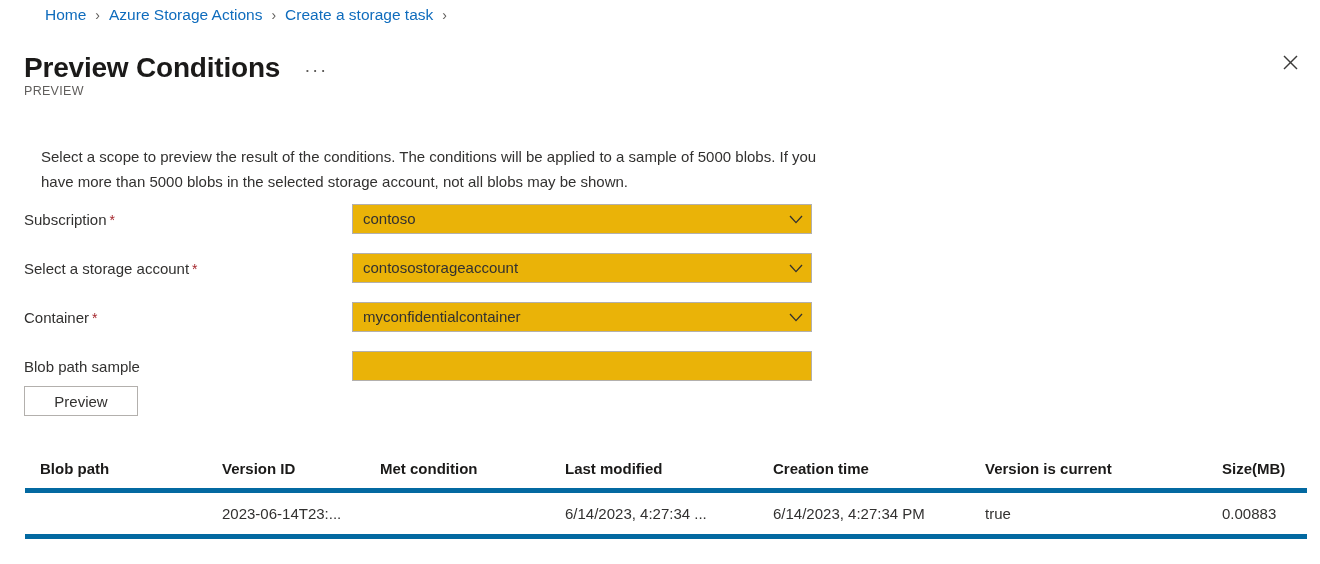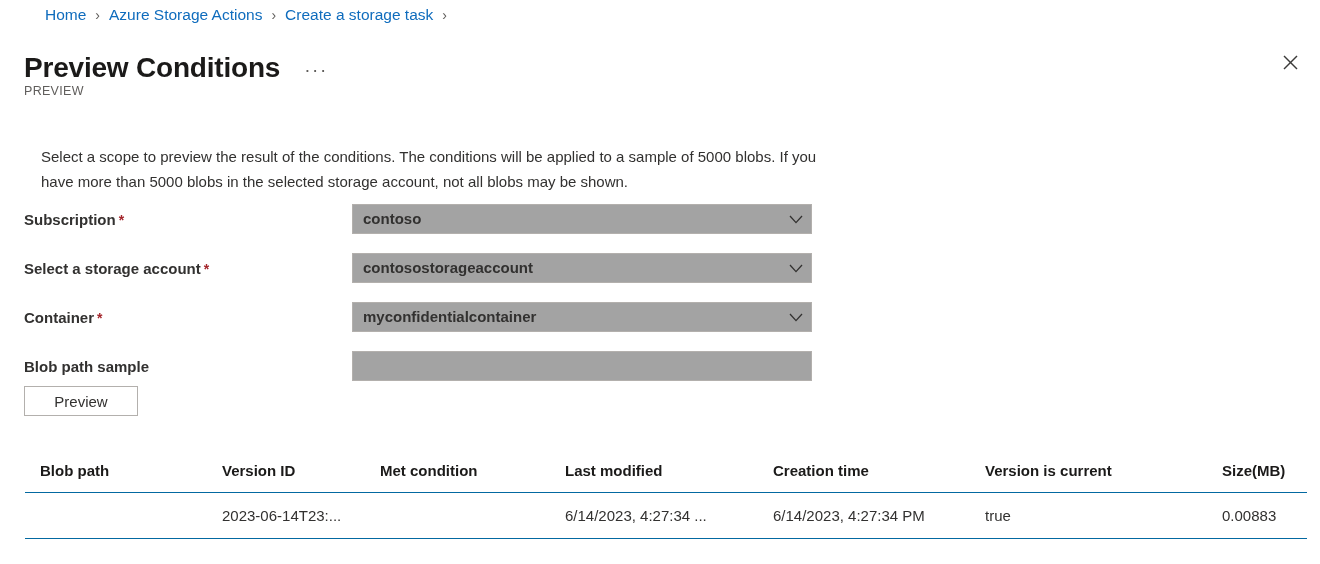--- a/index.html
+++ b/index.html
@@ -99,21 +99,20 @@
     line-height: 25px;
     color: #323130;
     margin-left: 17px;
   }
 
   
   .form { position: absolute; left: 0; top: 204px; width: 100%; }
   .form-row {
     position: relative;
     height: 49px;
-    font-weight: bold;
   }
   .form-label {
     position: absolute;
     left: 24px;
     top: 6px;
     font-size: 15px;
     line-height: 20px;
     color: #323130;
     white-space: nowrap;
   }
@@ -122,21 +121,21 @@
     margin-left: 3px;
     font-size: 14px;
   }
   .field {
     position: absolute;
     left: 352px;
     top: 0;
     width: 460px;
     height: 30px;
     border: 1px solid #b3b0ad;
-    background: #a3a3a3;
+    background: #eab308;
     display: flex;
     align-items: center;
     cursor: pointer;
   }
   .field.input-only { cursor: text; }
   .field-value {
     flex: 1;
     padding-left: 10px;
     font-size: 15px;
     color: #323130;
@@ -171,21 +170,21 @@
   
   .table {
     position: absolute;
     left: 25px;
     top: 450px;
     width: 1282px;
   }
   .trow {
     position: relative;
     height: 46px;
-    border-bottom: 1px solid #0369a1;
+    border-bottom: 5px solid #0369a1;
   }
   .trow.head { height: 43px; }
   .cell {
     position: absolute;
     top: 0;
     height: 100%;
     display: flex;
     align-items: center;
     font-size: 15px;
     line-height: 20px;

